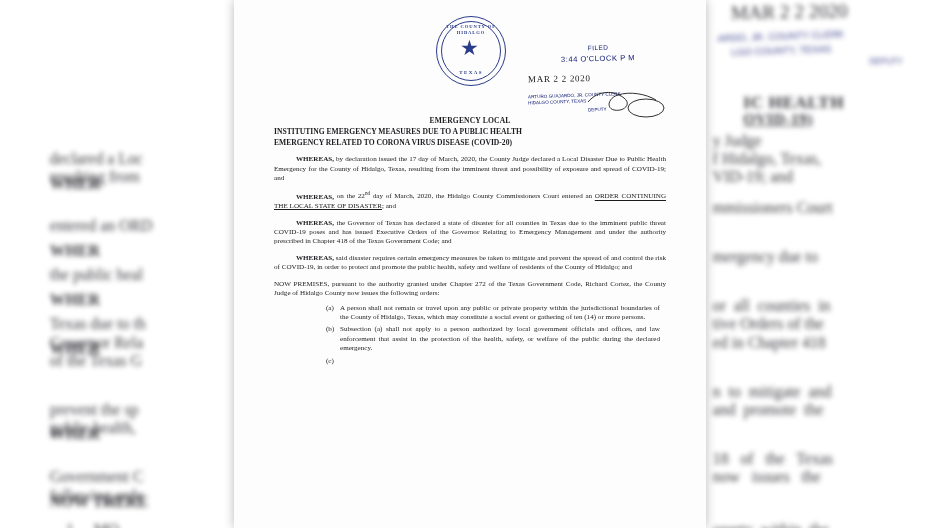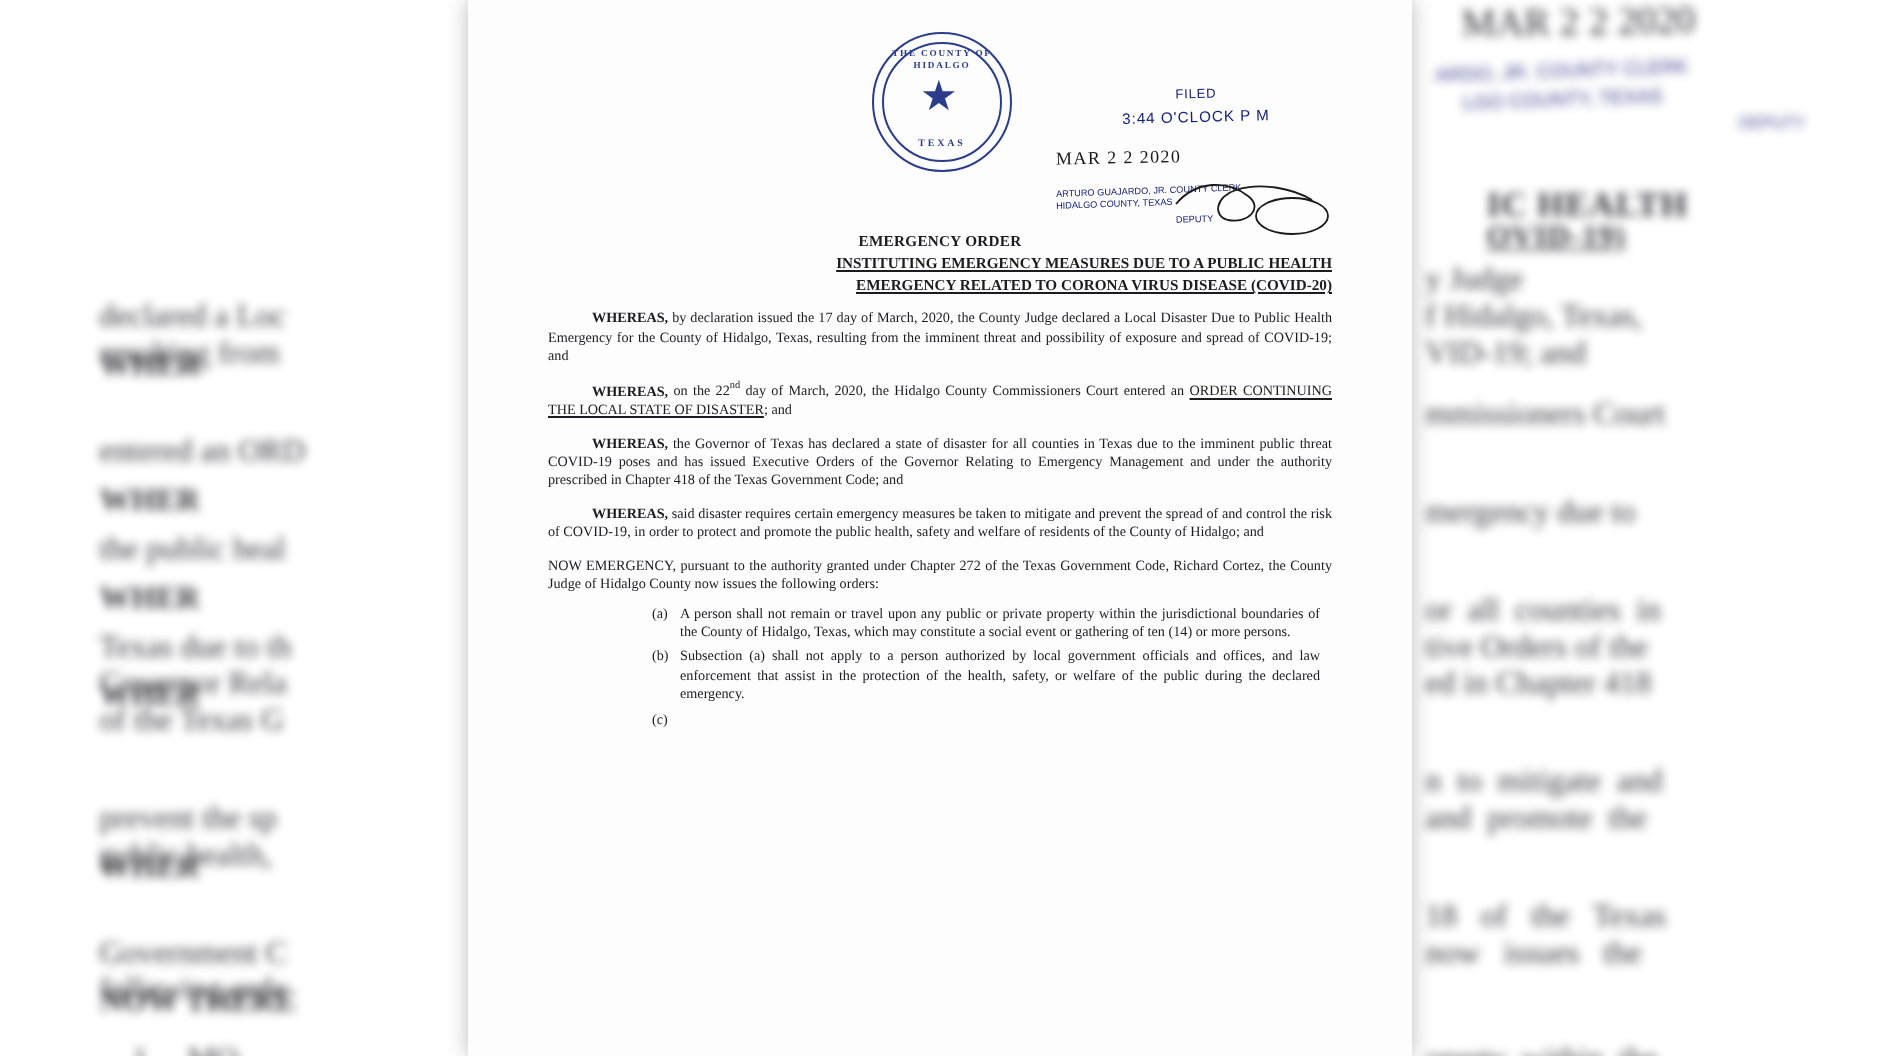--- a/index.html
+++ b/index.html
@@ -165,24 +165,23 @@
 
   
   .doc-title {
     margin-top: 32px;
     text-align: center;
     font-size: 7.6px;
     font-weight: bold;
     letter-spacing: 0.15px;
   }
   .doc-subtitle {
-    text-align: right;
+    text-align: left;
     font-size: 7.6px;
     font-weight: bold;
-    text-decoration: underline;
     line-height: 1.32;
     margin-top: 1px;
   }
 
   .para {
     margin-top: 7px;
     text-indent: 22px;
   }
   .para.noindent { text-indent: 0; }
   .u { text-decoration: underline; }
@@ -311,21 +310,21 @@
         <div class="clerk">ARTURO GUAJARDO, JR. COUNTY CLERK</div>
         <div class="clerk" style="margin-top:0;">HIDALGO COUNTY, TEXAS</div>
         <div class="clerk" style="margin-top:1px; margin-left:60px;">DEPUTY</div>
       </div>
 
       <svg class="sig-scribble" viewBox="0 0 96 34">
         <path d="M4 16 C 14 4, 30 4, 40 12 C 48 18, 40 26, 30 24 C 22 22, 24 12, 34 9 C 46 5, 62 8, 72 14" fill="none" stroke="#1a1a1a" stroke-width="0.9"></path>
         <ellipse cx="62" cy="22" rx="18" ry="9" fill="none" stroke="#1a1a1a" stroke-width="0.9"></ellipse>
       </svg>
 
-      <div class="doc-title">EMERGENCY ORDER</div>
+      <div class="doc-title">EMERGENCY LOCAL</div>
       <div class="doc-subtitle">INSTITUTING EMERGENCY MEASURES DUE TO A PUBLIC HEALTH</div>
       <div class="doc-subtitle">EMERGENCY RELATED TO CORONA VIRUS DISEASE (COVID-20)</div>
 
       <div class="para">
         <span class="b">WHEREAS,</span><span> by declaration issued the 17 day of March, 2020, the County Judge declared a Local Disaster Due to Public Health Emergency for the County of Hidalgo, Texas, resulting from the imminent threat and possibility of exposure and spread of COVID-19; and</span>
       </div>
 
       <div class="para">
         <span class="b">WHEREAS,</span> on the 22<sup>nd</sup> day of March, 2020, the Hidalgo County Commissioners Court entered an <span class="u">ORDER CONTINUING THE LOCAL STATE OF DISASTER</span>; and
       </div>
@@ -333,21 +332,21 @@
 
       <div class="para">
         <span class="b">WHEREAS,</span><span> the Governor of Texas has declared a state of disaster for all counties in Texas due to the imminent public threat COVID-19 poses and has issued Executive Orders of the Governor Relating to Emergency Management and under the authority prescribed in Chapter 418 of the Texas Government Code; and</span>
       </div>
 
       <div class="para">
         <span class="b">WHEREAS,</span><span> said disaster requires certain emergency measures be taken to mitigate and prevent the spread of and control the risk of COVID-19, in order to protect and promote the public health, safety and welfare of residents of the County of Hidalgo; and</span>
       </div>
 
       <div class="para noindent">
-        <span>NOW EMERGENCY,</span><span> pursuant to the authority granted under Chapter 272 of the Texas Government Code, Richard Cortez, the County Judge of Hidalgo County now issues the following orders:</span>
+        <span>NOW PREMISES,</span><span> pursuant to the authority granted under Chapter 272 of the Texas Government Code, Richard Cortez, the County Judge of Hidalgo County now issues the following orders:</span>
       </div>
 
 
       <div class="sub-list">
         <div class="sub-item">
           <span class="lbl">(a)</span>
           <span>A person shall not remain or travel upon any public or private property within the jurisdictional boundaries of the County of Hidalgo, Texas, which may constitute a social event or gathering of ten (14) or more persons.</span>
         </div>
         <div class="sub-item">
           <span class="lbl">(b)</span>

